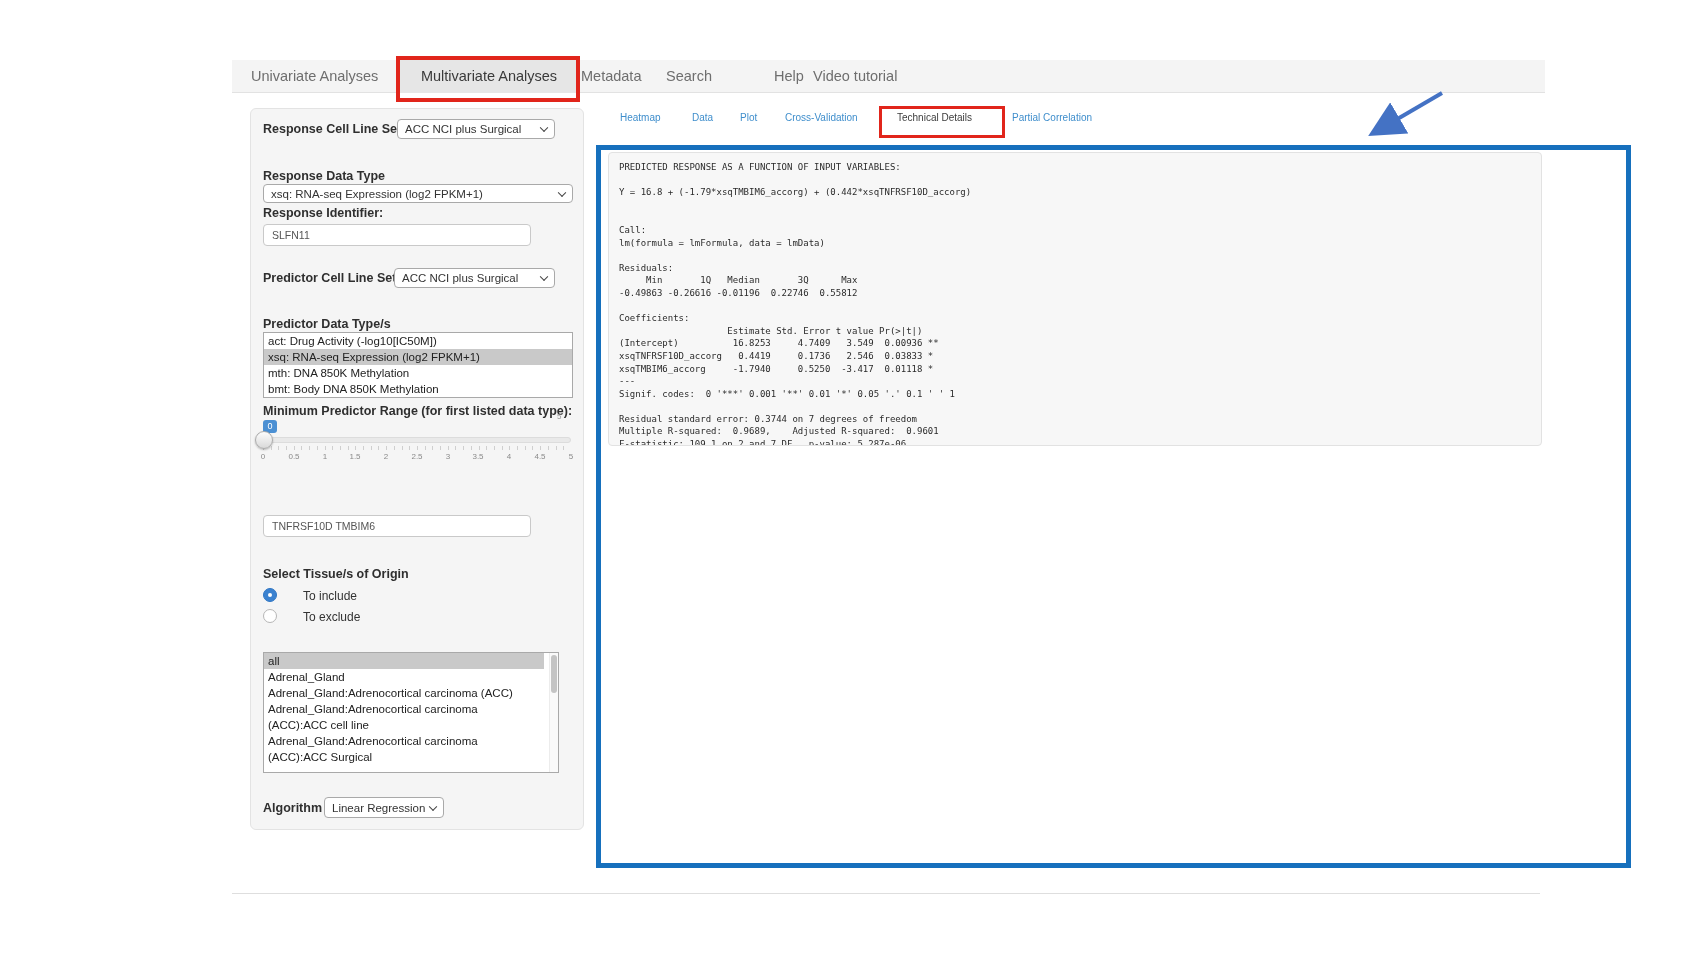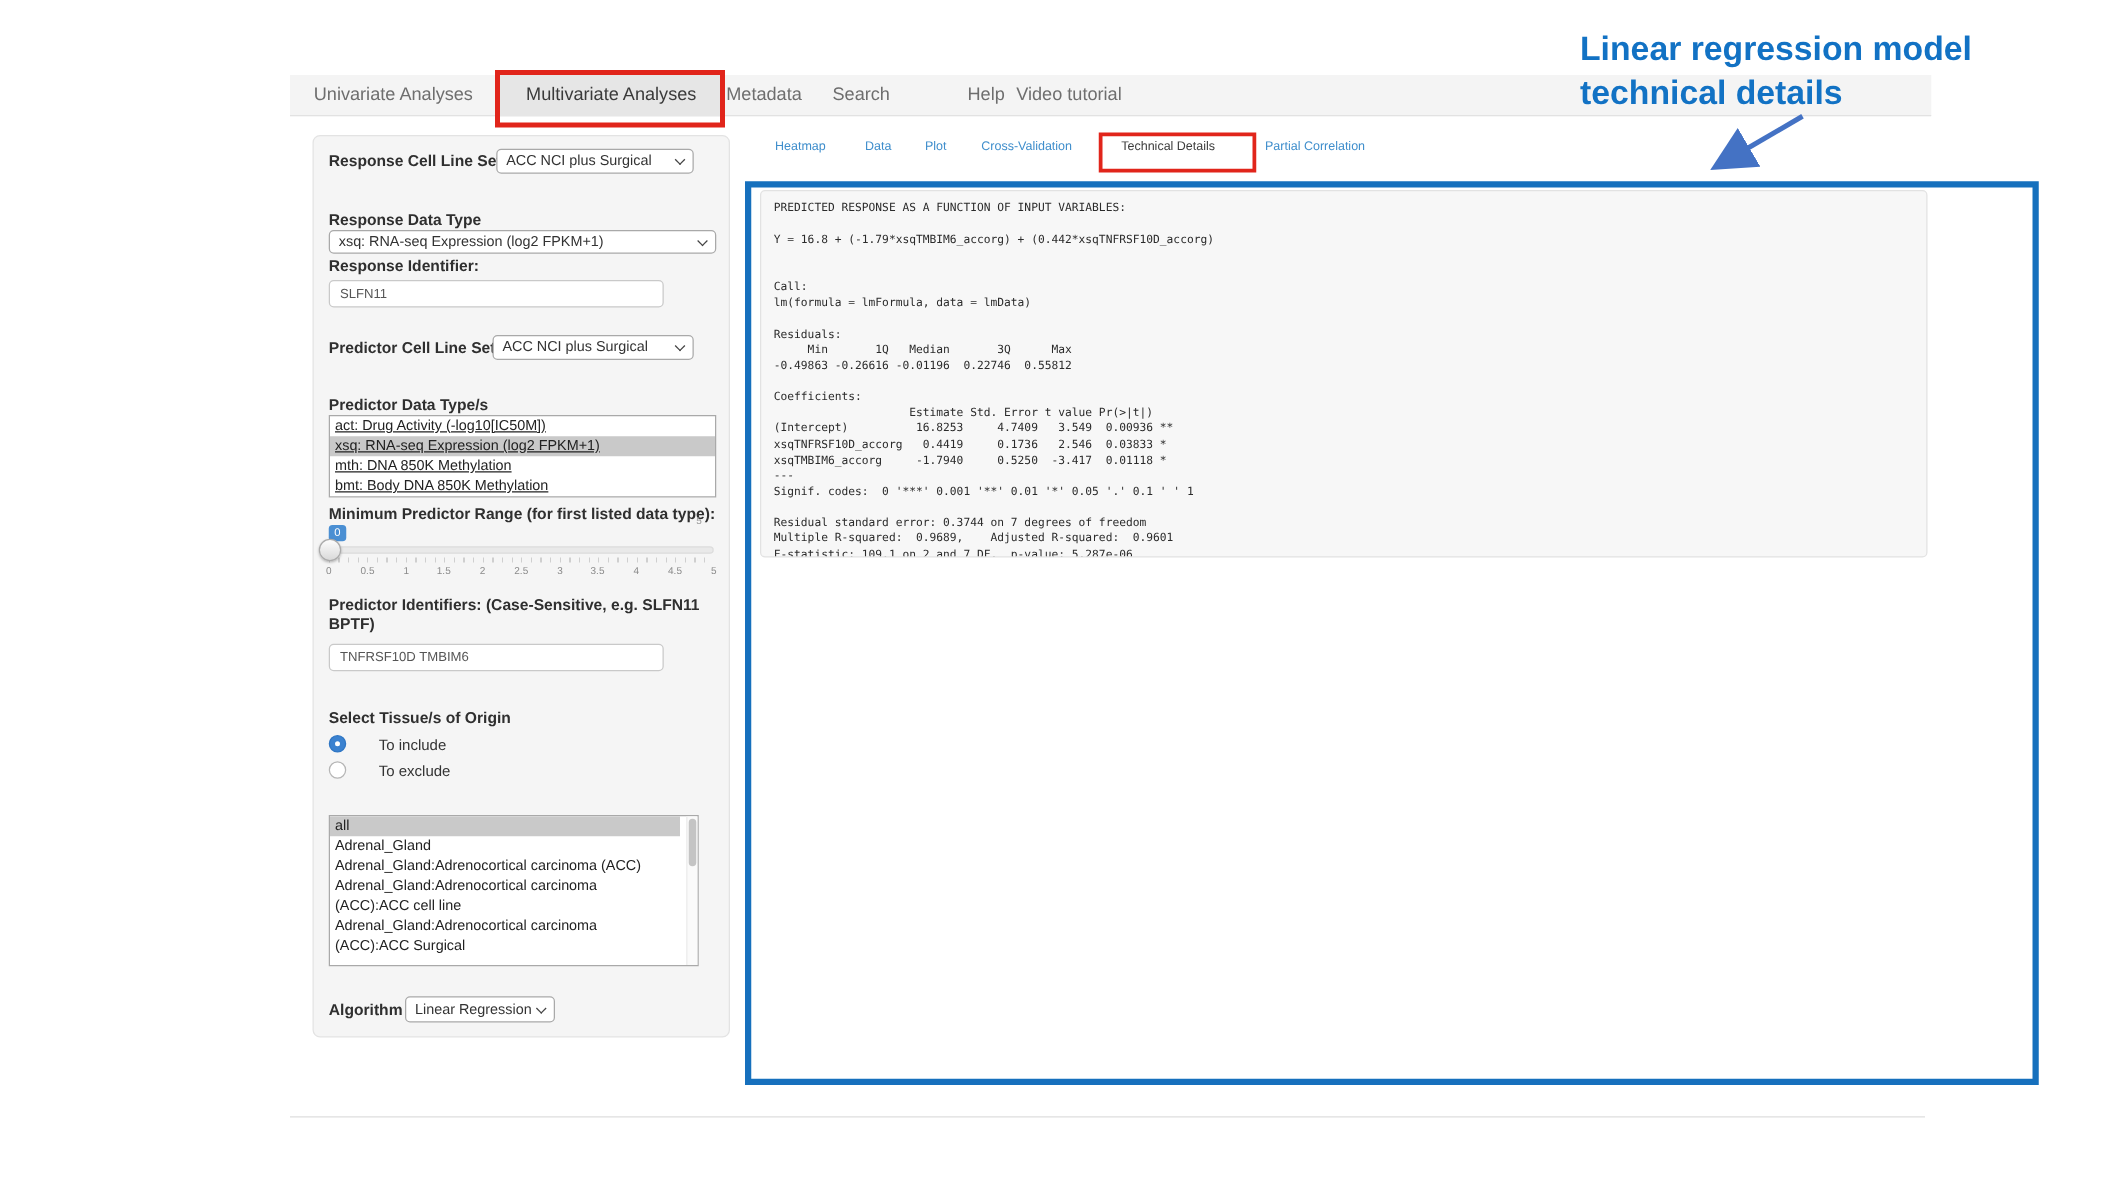--- a/index.html
+++ b/index.html
@@ -83,24 +83,20 @@
     <div class="nav-item" style="left:19px;">Univariate Analyses</div>
     <div class="nav-item active" style="left:168px; width:178px;">Multivariate Analyses</div>
     <div class="nav-item" style="left:349px;">Metadata</div>
     <div class="nav-item" style="left:434px;">Search</div>
     <div class="nav-item" style="left:542px;">Help</div>
     <div class="nav-item" style="left:581px;">Video tutorial</div>
   </div>
 
   <div class="hl-box" style="left:396px; top:56px; width:184px; height:46px;"></div>
 
-  <div class="annot">
-    <div>Linear regression model</div>
-    <div>technical details</div>
-  </div>
   <svg class="annot-arrow" width="84" height="52" viewBox="0 0 84 52">
     <defs>
       <marker id="ah" markerWidth="9" markerHeight="9" refX="5" refY="4.5" orient="auto">
         <path d="M0,0 L9,4.5 L0,9 z" fill="#4472c4"></path>
       </marker>
     </defs>
     <line x1="76" y1="5" x2="16" y2="40" stroke="#4472c4" stroke-width="4" marker-end="url(#ah)"></line>
   </svg>
 
   <div class="panel">
@@ -120,21 +116,21 @@
     <div class="lbl" style="left:12px; top:97px;">Response Identifier:</div>
     <input class="tinput" style="left: 12px; top: 115px; width: 268px; height: 22px;" value="SLFN11">
 
     <div class="lbl" style="left:12px; top:162px;">Predictor Cell Line Set</div>
     <div class="select" style="left:143px; top:159px; width:161px; height:20px;">
       <span>ACC NCI plus Surgical</span>
       <span class="chev"></span>
     </div>
 
     <div class="lbl" style="left:12px; top:208px;">Predictor Data Type/s</div>
-    <div class="listbox" style="left:12px; top:223px; width:310px; height:66px;text-decoration:underline;">
+    <div class="listbox" style="left:12px; top:223px; width:310px; height:66px;">
       <div class="lb-item">act: Drug Activity (-log10[IC50M])</div>
       <div class="lb-item sel">xsq: RNA-seq Expression (log2 FPKM+1)</div>
       <div class="lb-item">mth: DNA 850K Methylation</div>
       <div class="lb-item">bmt: Body DNA 850K Methylation</div>
     </div>
 
     <div class="lbl" style="left:12px; top:295px; width:316px;">Minimum Predictor Range (for first listed data type):</div>
     <div class="sl-bubble" style="left:12px; top:311px;">0</div>
     <div class="sl-max" style="left:306px; top:303px;">5</div>
     <div class="sl-track" style="left:12px; top:328px; width:308px;"></div>
@@ -145,21 +141,20 @@
     <div class="tick-lbl" style="left:66px;  top:343px;">1</div>
     <div class="tick-lbl" style="left:96px;  top:343px;">1.5</div>
     <div class="tick-lbl" style="left:127px; top:343px;">2</div>
     <div class="tick-lbl" style="left:158px; top:343px;">2.5</div>
     <div class="tick-lbl" style="left:189px; top:343px;">3</div>
     <div class="tick-lbl" style="left:219px; top:343px;">3.5</div>
     <div class="tick-lbl" style="left:250px; top:343px;">4</div>
     <div class="tick-lbl" style="left:281px; top:343px;">4.5</div>
     <div class="tick-lbl" style="left:312px; top:343px;">5</div>
 
-    <div class="lbl" style="left:12px; top:368px; width:300px;">Predictor Identifiers: (Case-Sensitive, e.g. SLFN11 BPTF)</div>
     <input class="tinput" style="left: 12px; top: 406px; width: 268px; height: 22px;" value="TNFRSF10D TMBIM6">
 
     <div class="lbl" style="left:12px; top:458px;">Select Tissue/s of Origin</div>
     <span class="radio on" style="left:12px; top:479px;">
       <span class="dot"></span>
     </span>
     <div class="radio-lbl" style="left:33px; top:480px;">To include</div>
     <span class="radio" style="left:12px; top:500px;"></span>
     <div class="radio-lbl" style="left:33px; top:501px;">To exclude</div>
 

